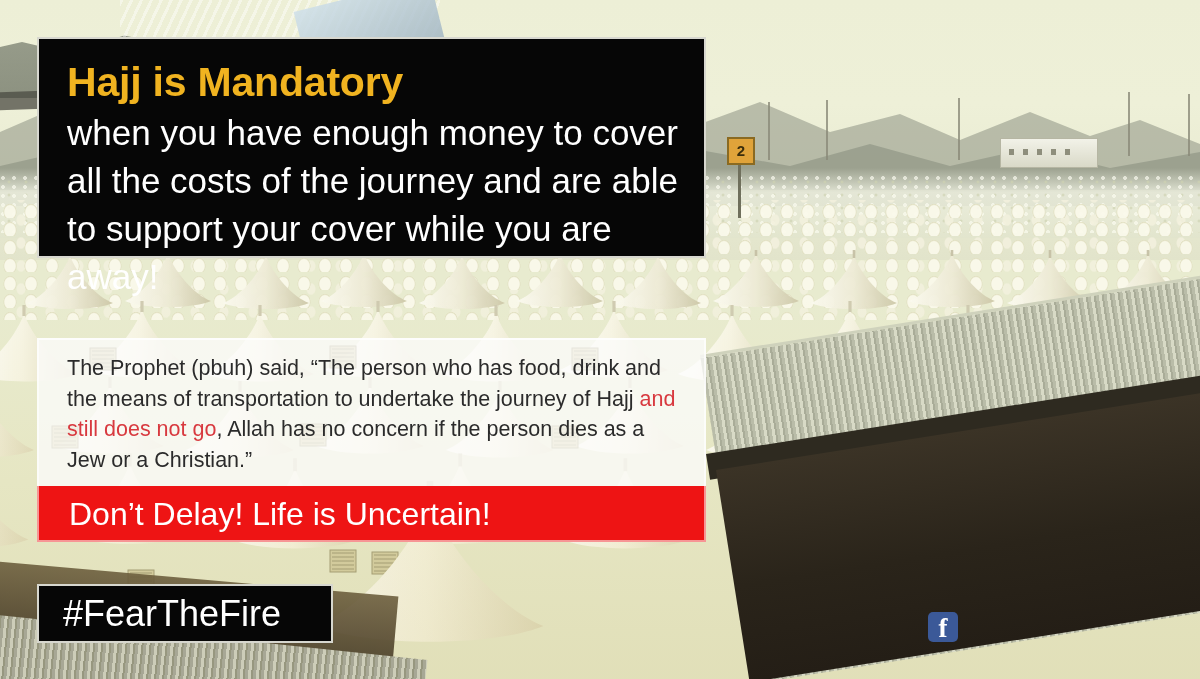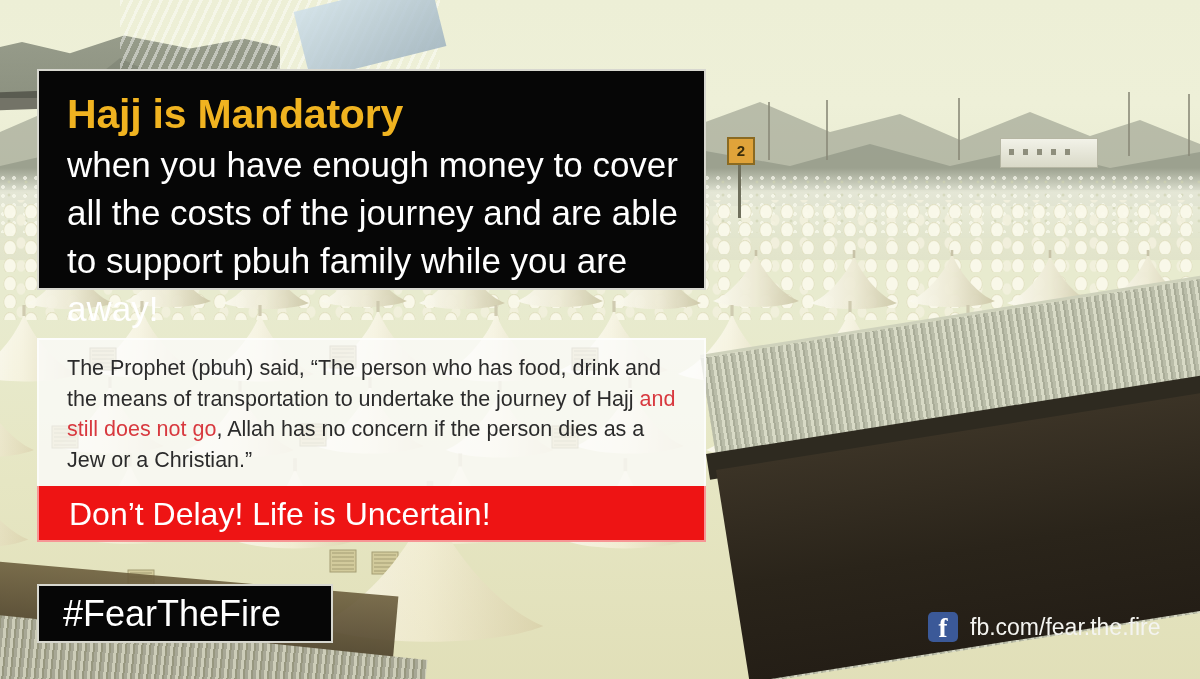--- a/index.html
+++ b/index.html
@@ -208,21 +208,20 @@
 
   
   .headline-box {
     position: absolute;
     left: 37px; top: 37px;
     width: 669px; height: 221px;
     background: #060606;
     border: 2px solid #d7d7cf;
     box-sizing: border-box;
     padding: 18px 26px 0 28px;
-    margin-top: 32px;
   }
   .headline-title {
     color: #f0b320;
     font-size: 41px;
     font-weight: bold;
     line-height: 50px;
     letter-spacing: -0.2px;
     margin: 0 0 2px 0;
     font-family: "Liberation Sans", sans-serif;
   }
@@ -471,35 +470,34 @@
     <div class="roof"></div>
     <div class="roof-dark-band"></div>
     <div class="roof-shadow"></div>
 
     <div class="lower-left-dirt"></div>
     <div class="lower-left-roof"></div>
   </div>
 
   <div class="headline-box">
     <p class="headline-title">Hajj is Mandatory</p>
-    <p class="headline-body">when you have enough money to cover all the costs of the journey and are able to support pbuh family while you are away!</p>
+    <p class="headline-body">when you have enough money to cover all the costs of the journey and are able to support your cover while you are away!</p>
   </div>
 
   <div class="hadith-box">
     <p class="hadith-text"><span>The Prophet (pbuh) said, “The person who has food, drink and the means of transportation to undertake the journey of Hajj </span><span class="hadith-red">and still does not go</span><span>, Allah has no concern if the person dies as a Jew or a Christian.”</span></p>
   </div>
 
   <div class="cta-bar">
     <p class="cta-text">Don’t Delay! Life is Uncertain!</p>
   </div>
 
   <div class="hashtag-box">
     <p class="hashtag-text">#FearTheFire</p>
   </div>
 
   <div class="fb-badge">
     <div class="fb-icon">
         <span>f</span>
       </div>
-    <div class="fb-url">fb.com/fear.the.fire</div>
   </div>
 
 </div>
 
 </body></html>

